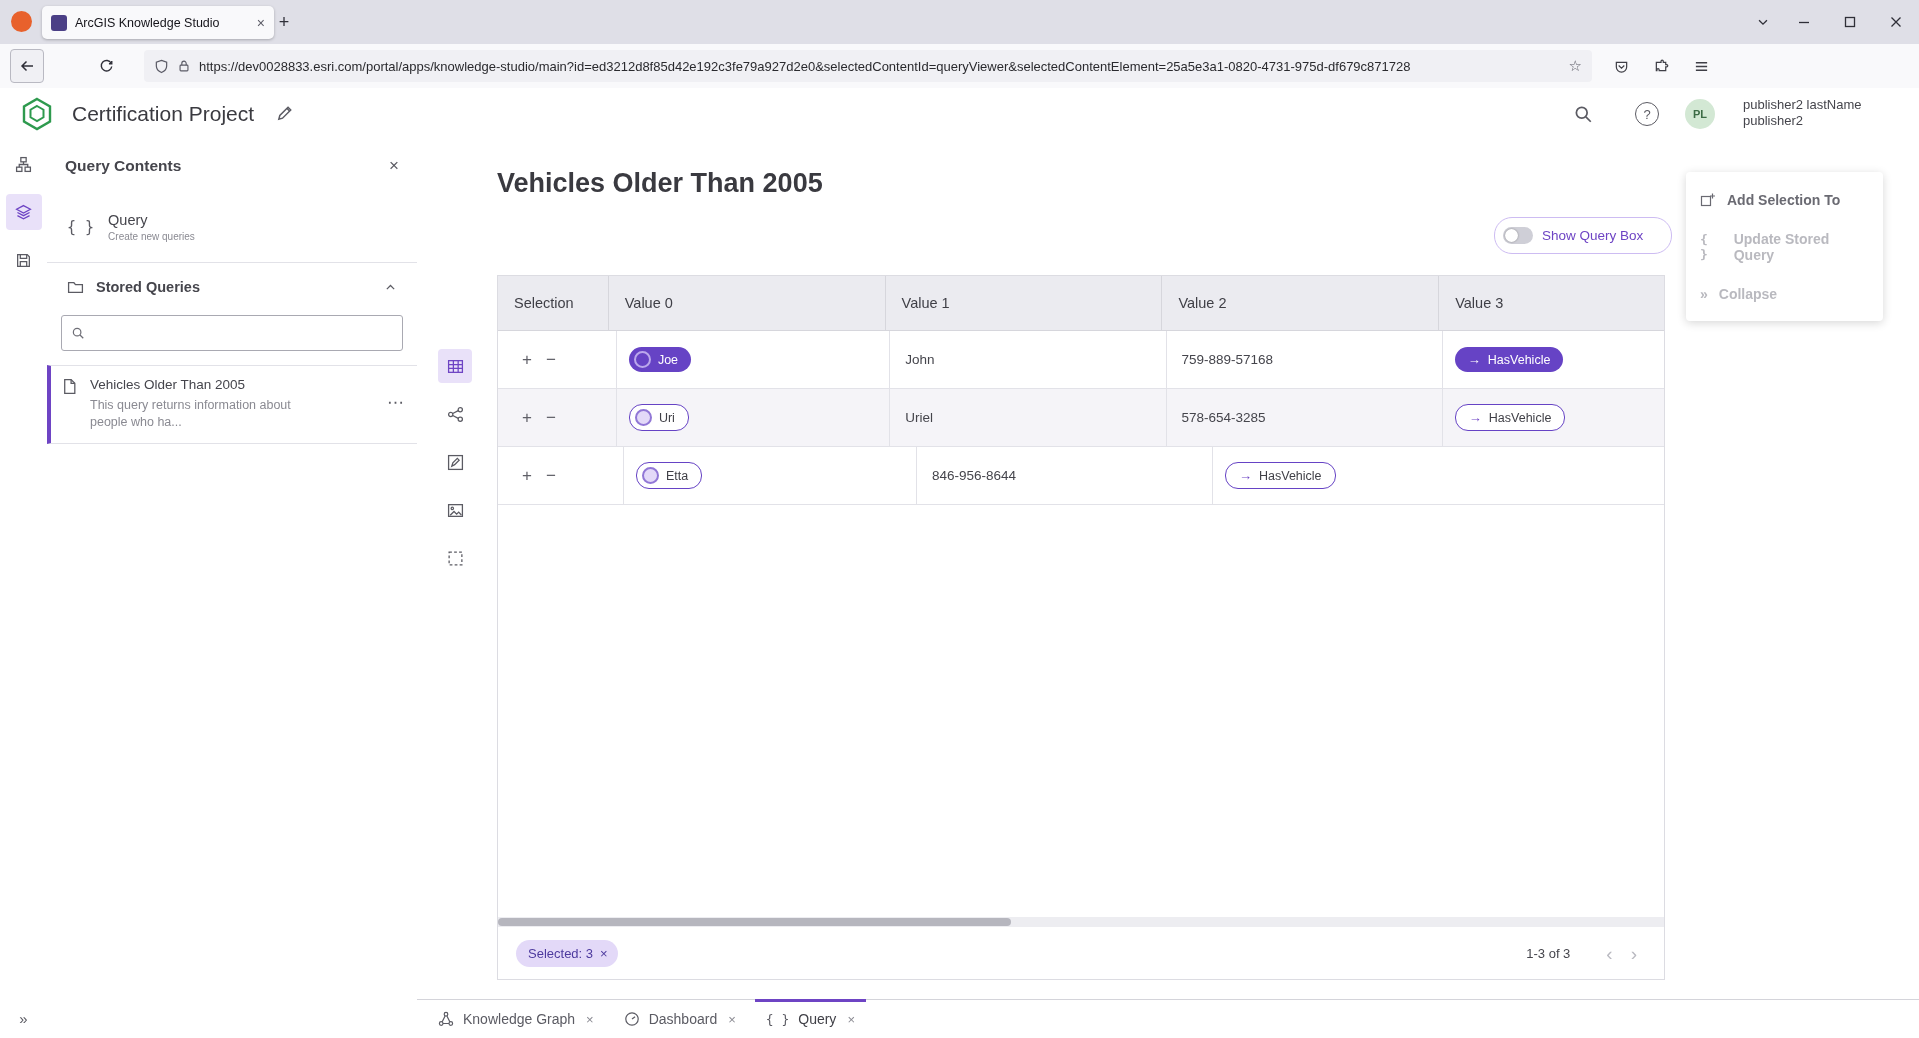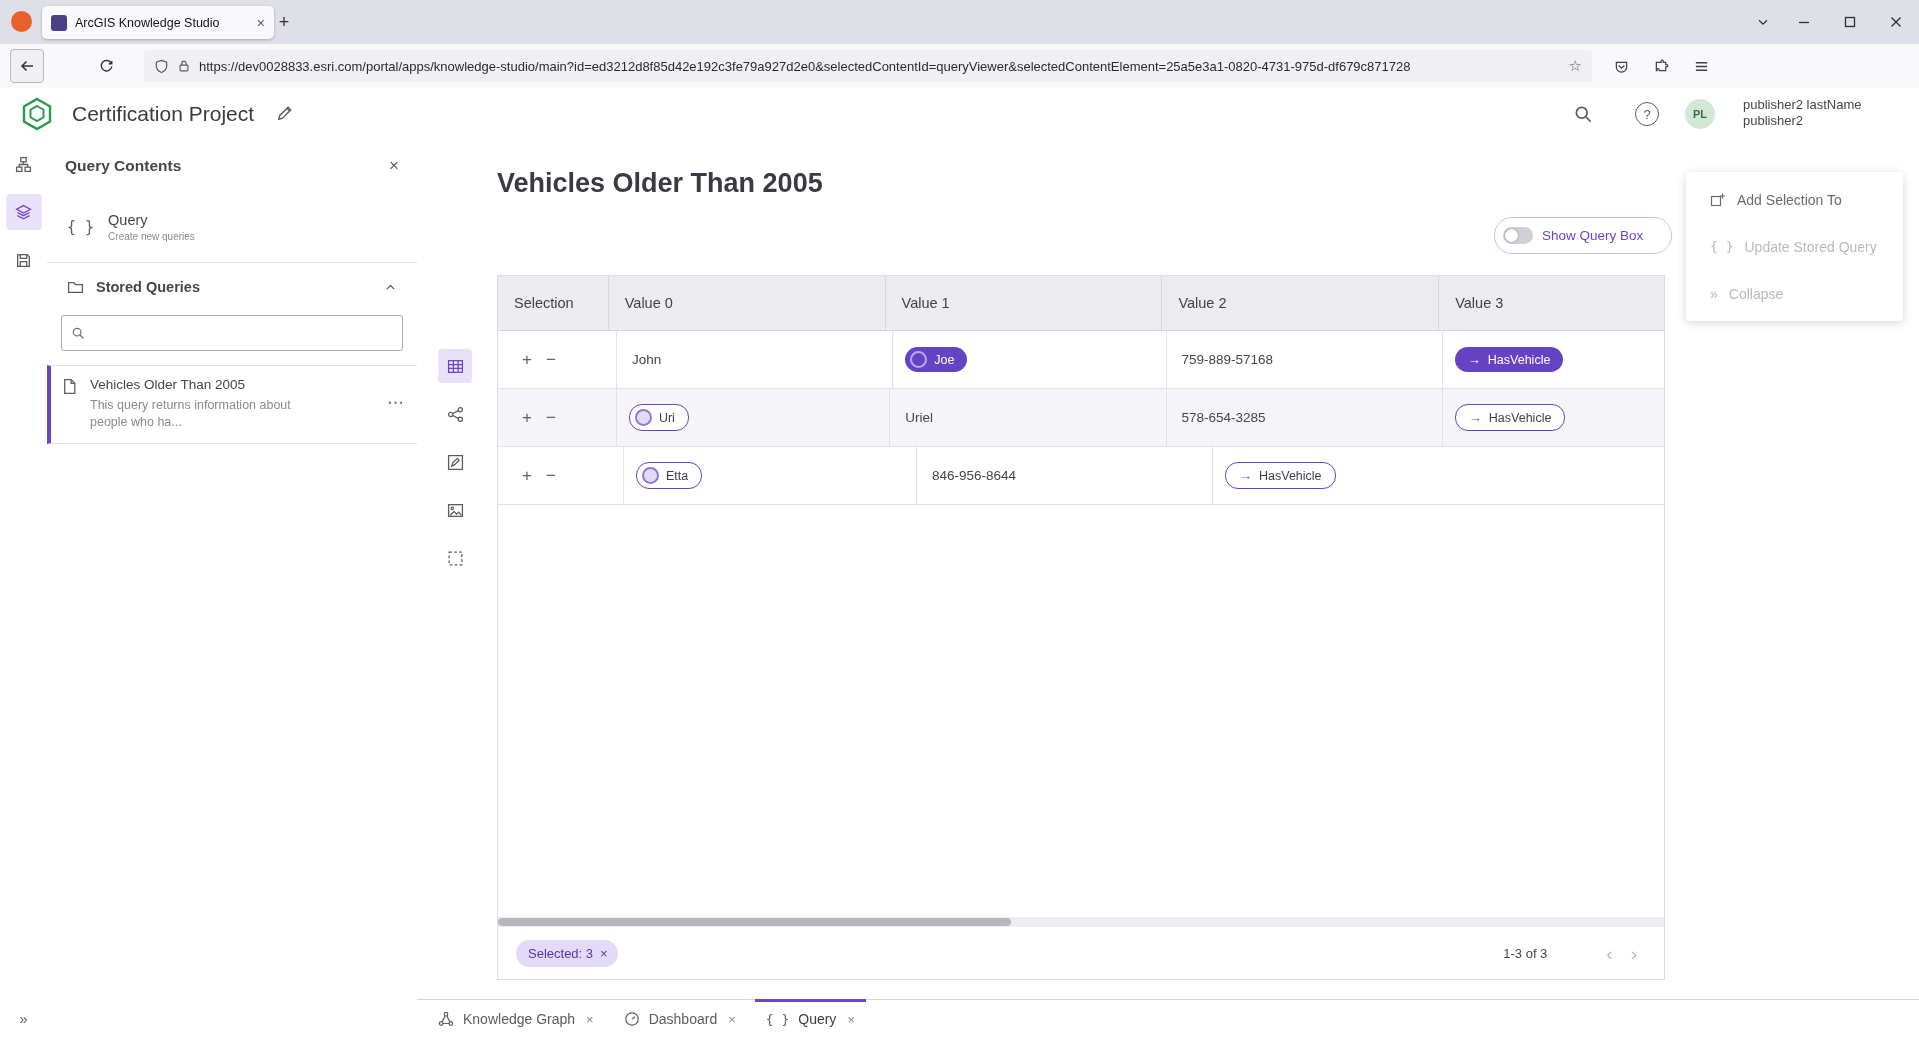--- a/index.html
+++ b/index.html
@@ -122,25 +122,25 @@
   .rel.outline .arrow{color:var(--accent);}
 
   .grid-fill{flex:1;}
   .hscroll{height:10px;flex:none;background:#ededf1;position:relative;}
   .hthumb{position:absolute;left:0;top:1px;height:8px;width:513px;border-radius:4px;background:#b6b6be;}
   .grid-footer{height:52px;flex:none;display:flex;align-items:center;padding:0 18px;}
   .chip{display:inline-flex;align-items:center;gap:7px;height:27px;border-radius:14px;background:#e3d9f8;color:#4d3a9e;
     font-size:13px;padding:0 10px 0 12px;}
   .chip-close{font-size:13px;}
   .gf-spacer{flex:1;}
-  .range{font-size:13px;color:#45454c;margin-right:50px;}
+  .range{font-size:13px;color:#45454c;margin-right:27px;}
   .pg-btn{font-size:19px;color:#b9b9c0;padding:0 9px;line-height:1;}
 
   .context-menu{position:absolute;left:1269px;top:32px;width:197px;background:#fff;border-radius:4px;
-    box-shadow:0 2px 10px rgba(0,0,0,.16);padding:4px 10px;}
+    box-shadow:0 2px 10px rgba(0,0,0,.16);padding:4px 0;font-weight:bold;}
   .cm-item{height:47px;display:flex;align-items:center;gap:11px;padding:0 14px;font-size:14px;color:#6a6a72;}
   .cm-item.disabled{color:#b9b9bf;}
   .cm-item .braces{font-size:13px;color:inherit;}
 
   .bottombar{position:absolute;left:0;right:0;bottom:0;height:38px;background:#fff;border-top:1px solid #d4d4da;
     display:flex;align-items:stretch;padding-left:6px;}
   .btab{position:relative;display:flex;align-items:center;gap:9px;padding:0 15px;font-size:14px;color:#5b5b63;}
   .btab .bclose{font-size:13px;color:#8a8a92;margin-left:2px;}
   .btab.active{color:#3f3f46;}
   .btab.active::before{content:"";position:absolute;left:4px;right:4px;top:-1px;height:3px;background:var(--accent);}
@@ -391,27 +391,27 @@
         <div class="th c2">Value 1</div>
         <div class="th c3">Value 2</div>
         <div class="th c4">Value 3</div>
       </div>
 
       <div class="trow">
         <div class="td c0">
           <span class="selbtn">+</span>
           <span class="selbtn">−</span>
         </div>
-        <div class="td c2">John</div>
         <div class="td c1">
           <span class="pill entity filled">
             <span class="dot"></span>
             <span>Joe</span>
           </span>
         </div>
+        <div class="td c2">John</div>
         <div class="td c3">759-889-57168</div>
         <div class="td c4">
           <span class="pill rel filled">
             <span class="arrow">→</span>
             <span>HasVehicle</span>
           </span>
         </div>
       </div>
 
       <div class="trow alt">

